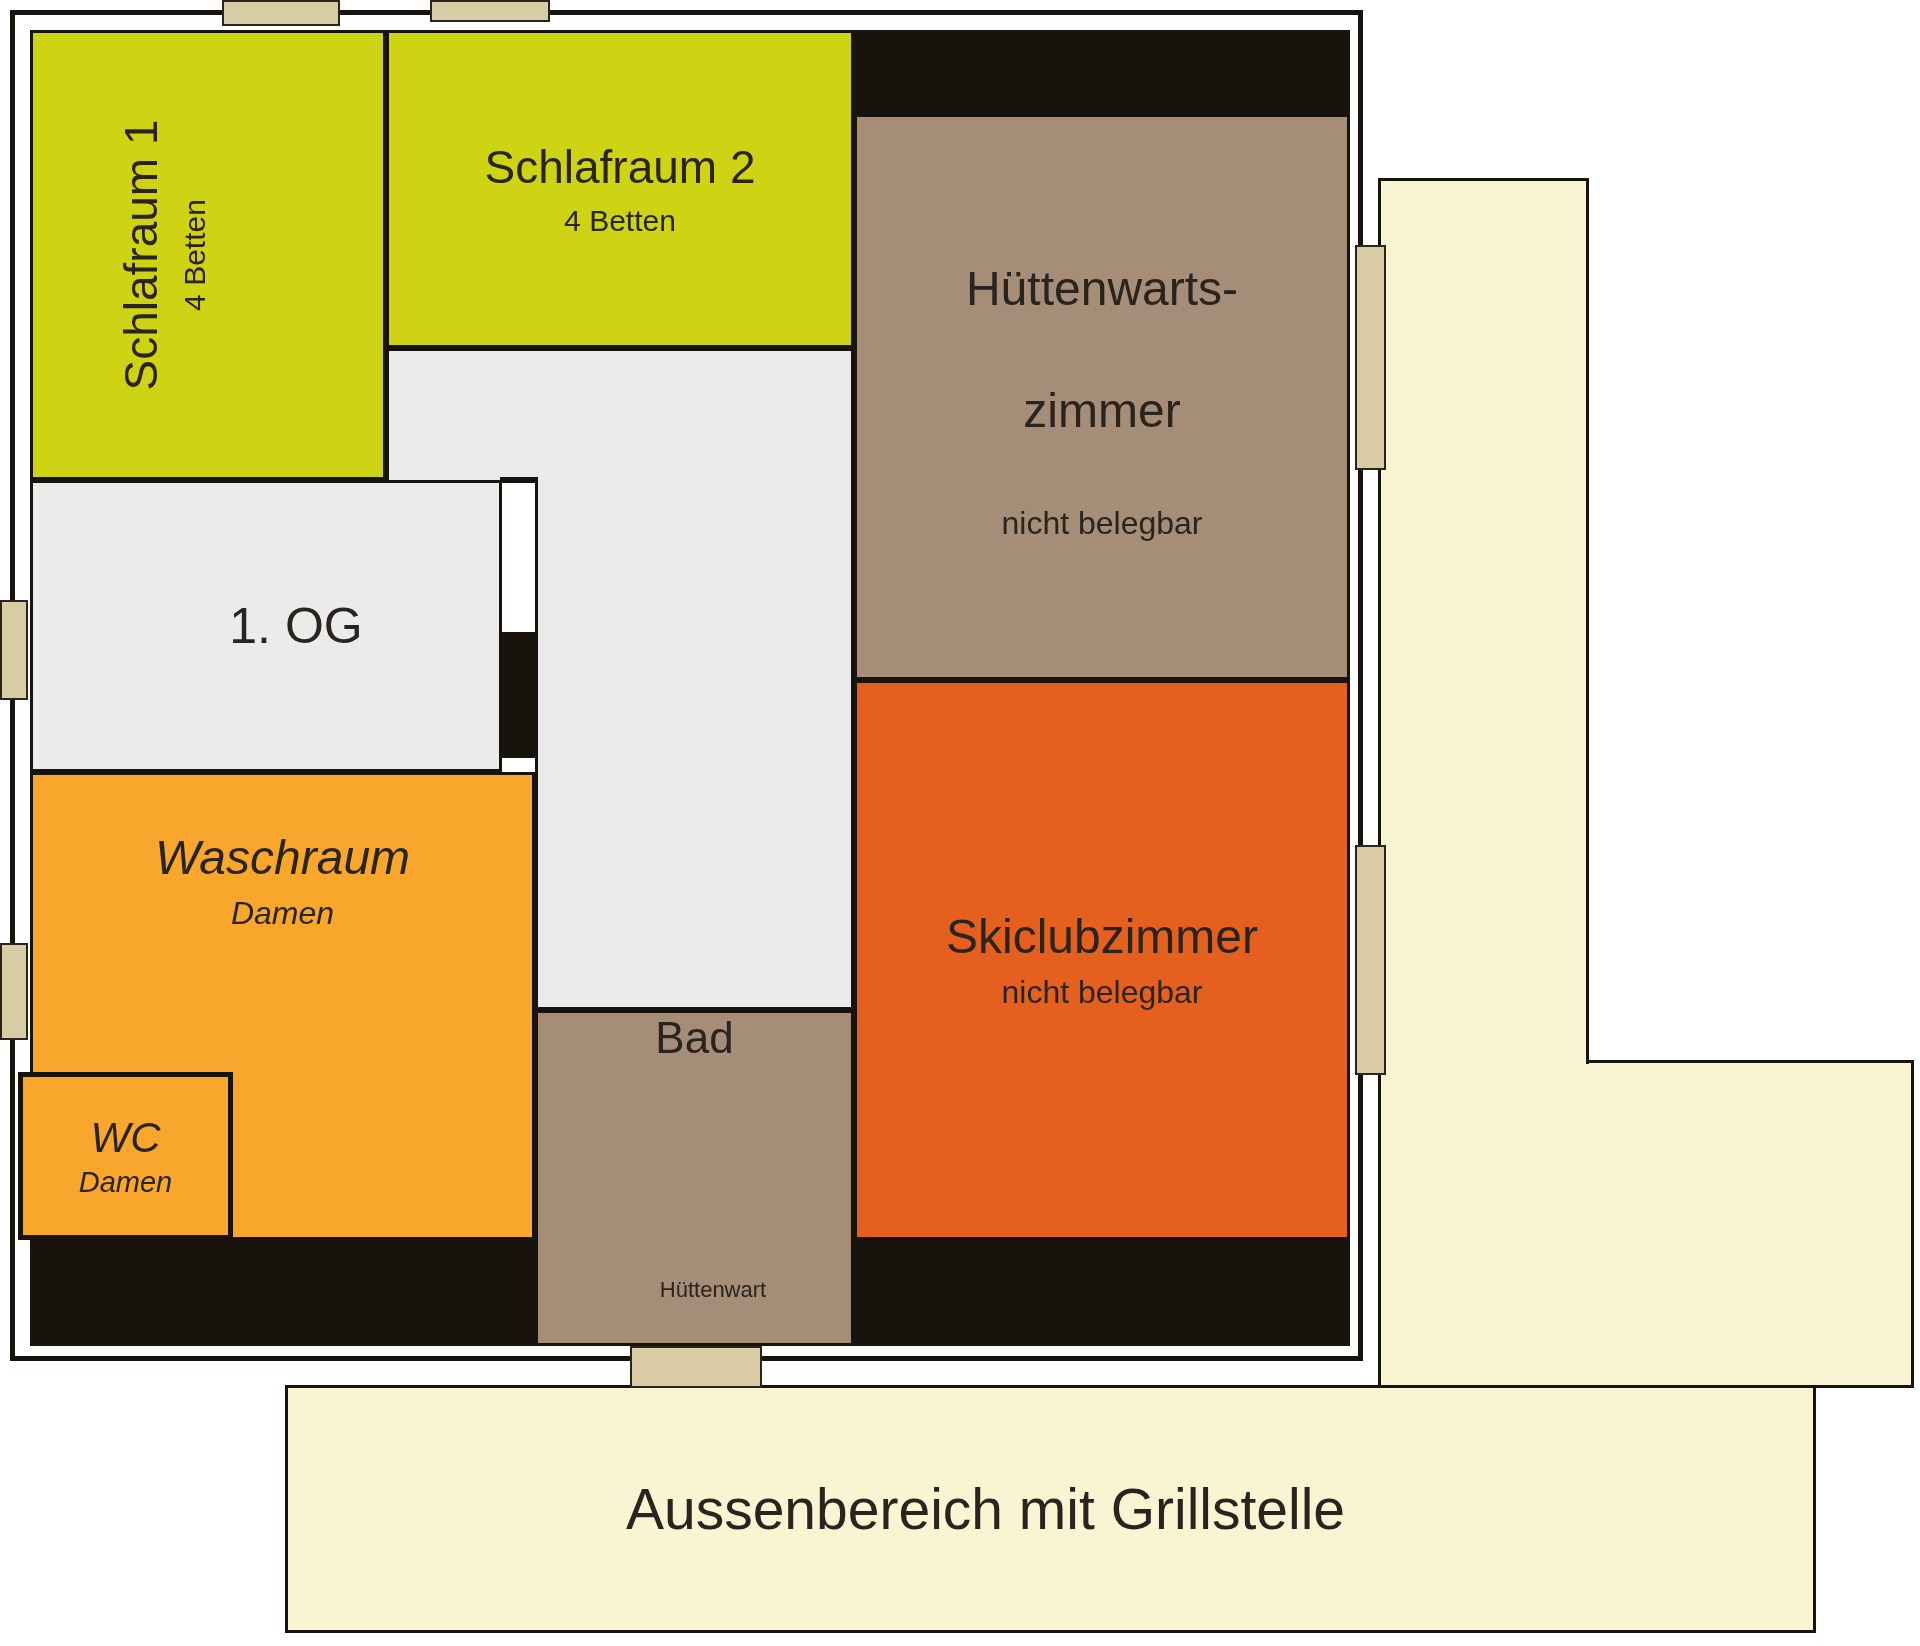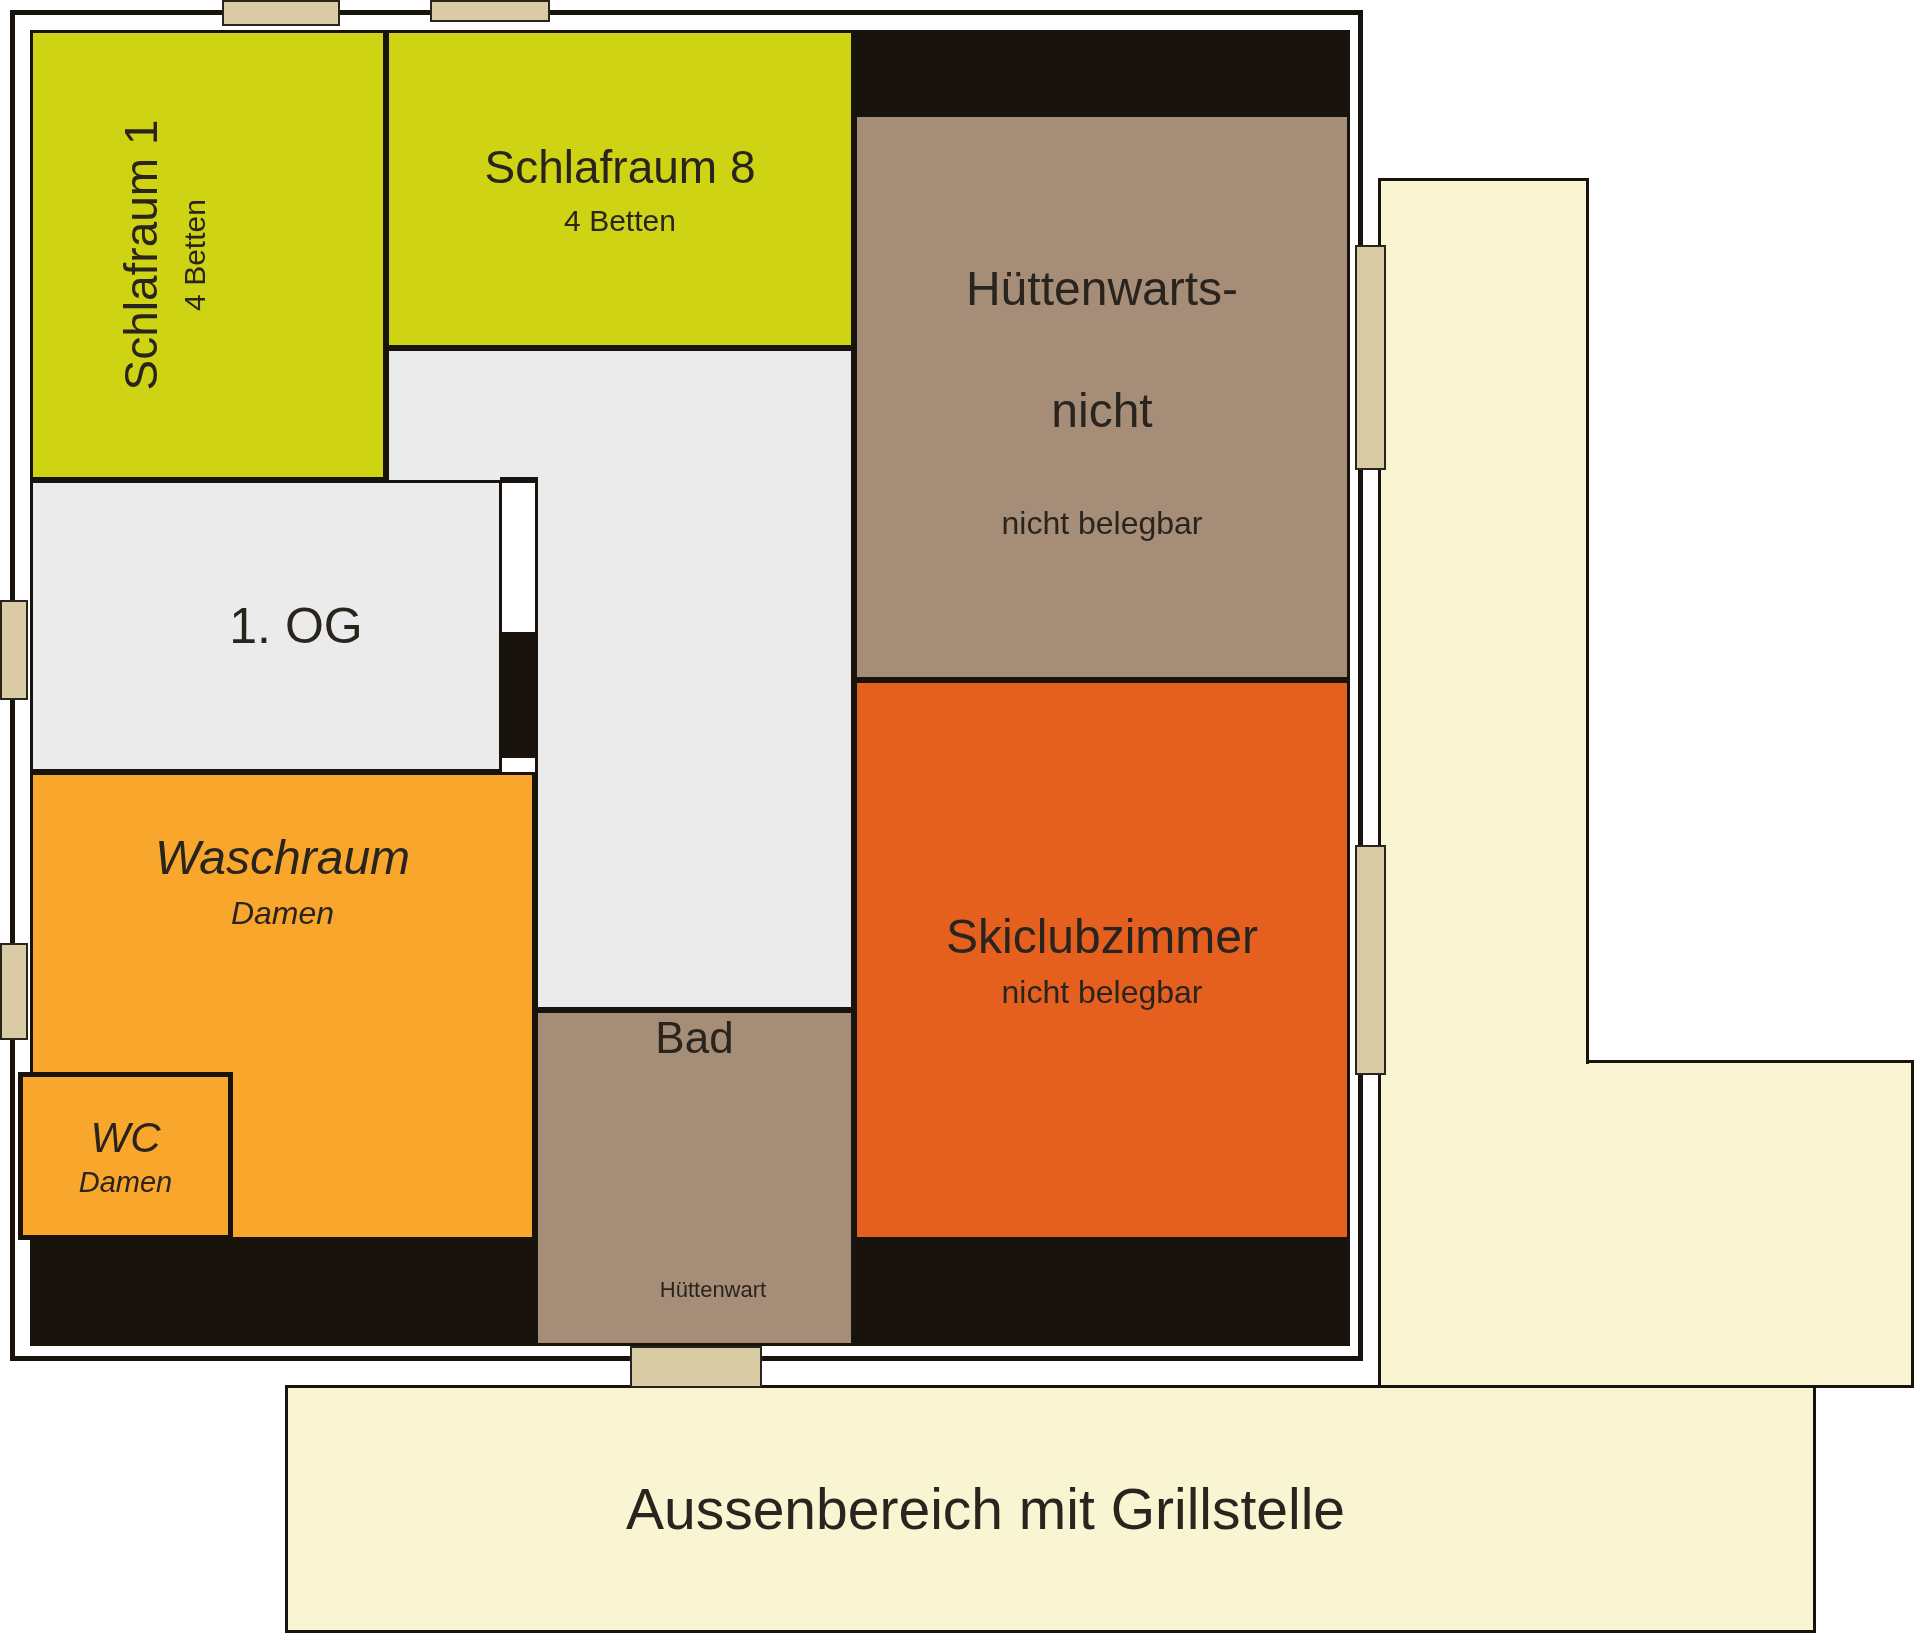--- a/index.html
+++ b/index.html
@@ -49,31 +49,31 @@
   <div class="fill" style="left:500px; top:477px; width:38px; height:6px;"></div>
 
   <div class="room c-sleep" style="left:30px; top:30px; width:356px; height:450px;">
     <div class="rot">
       <div class="name f46">Schlafraum 1</div>
       <div class="sub f30">4 Betten</div>
     </div>
   </div>
 
   <div class="room c-sleep" style="left:386px; top:30px; width:468px; height:318px;">
-    <div class="name f46">Schlafraum 8</div>
+    <div class="name f46">Schlafraum 2</div>
     <div class="sub f30">4 Betten</div>
   </div>
 
   <div class="fill" style="left:854px; top:30px; width:496px; height:84px;"></div>
   <div class="fill" style="left:30px; top:1240px; width:505px; height:106px;"></div>
   <div class="fill" style="left:854px; top:1240px; width:496px; height:106px;"></div>
 
   <div class="room c-brown" style="left:854px; top:114px; width:496px; height:566px;gap:47px;">
     <div class="name f48 lines15">Hüttenwarts-</div>
-    <div class="name f48 lines15">nicht</div>
+    <div class="name f48 lines15">zimmer</div>
     <div class="sub f32">nicht belegbar</div>
   </div>
 
   <div class="room c-red" style="left:854px; top:680px; width:496px; height:560px;">
     <div class="name f48">Skiclubzimmer</div>
     <div class="sub f32">nicht belegbar</div>
   </div>
 
   <div class="room c-gray" style="left:30px; top:480px; width:472px; height:292px;">
     <div class="name f50" style="transform:translateX(30px);text-align:right;">1. OG</div>

